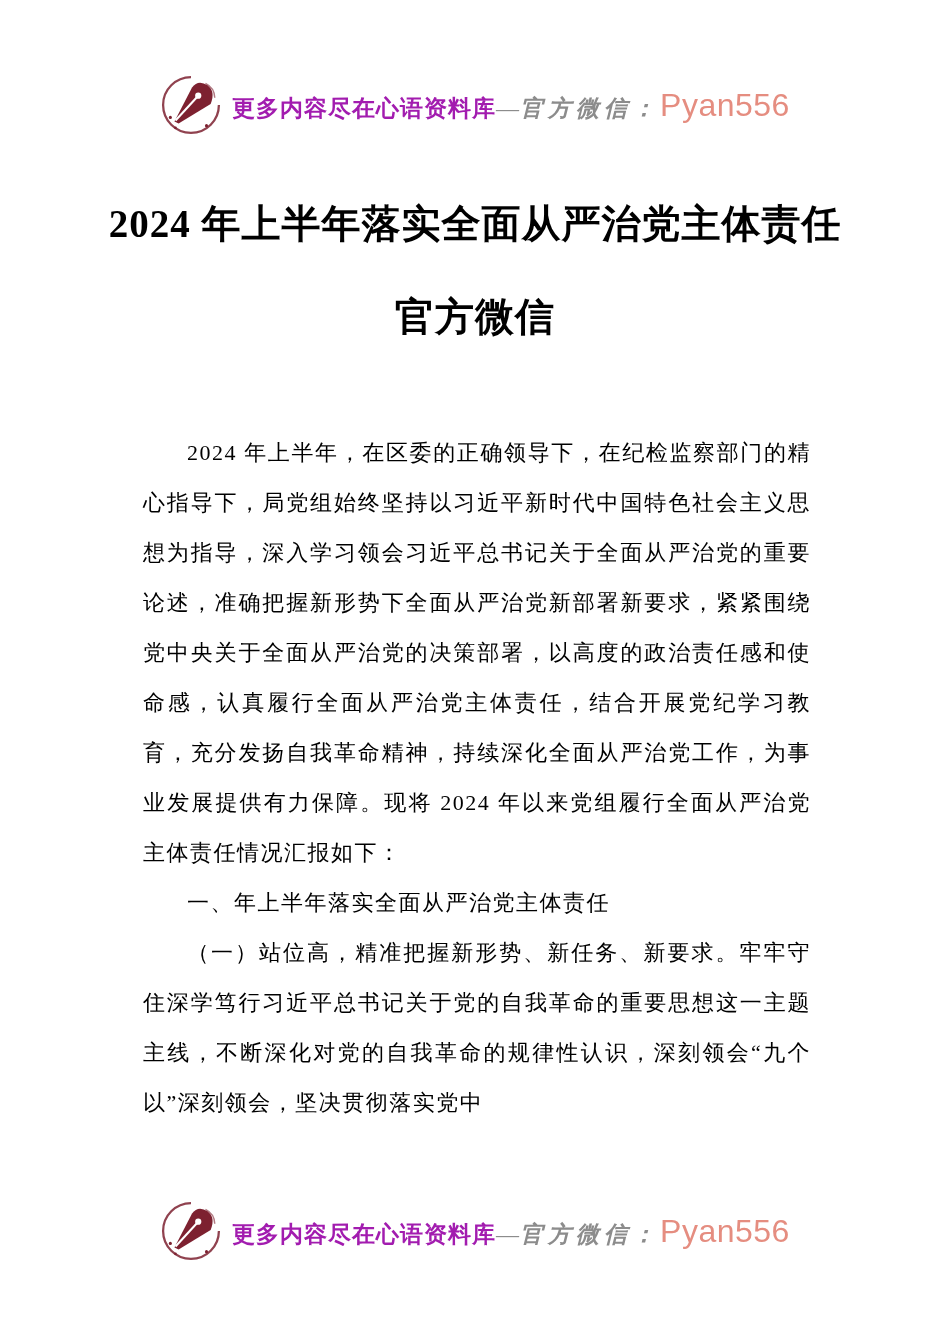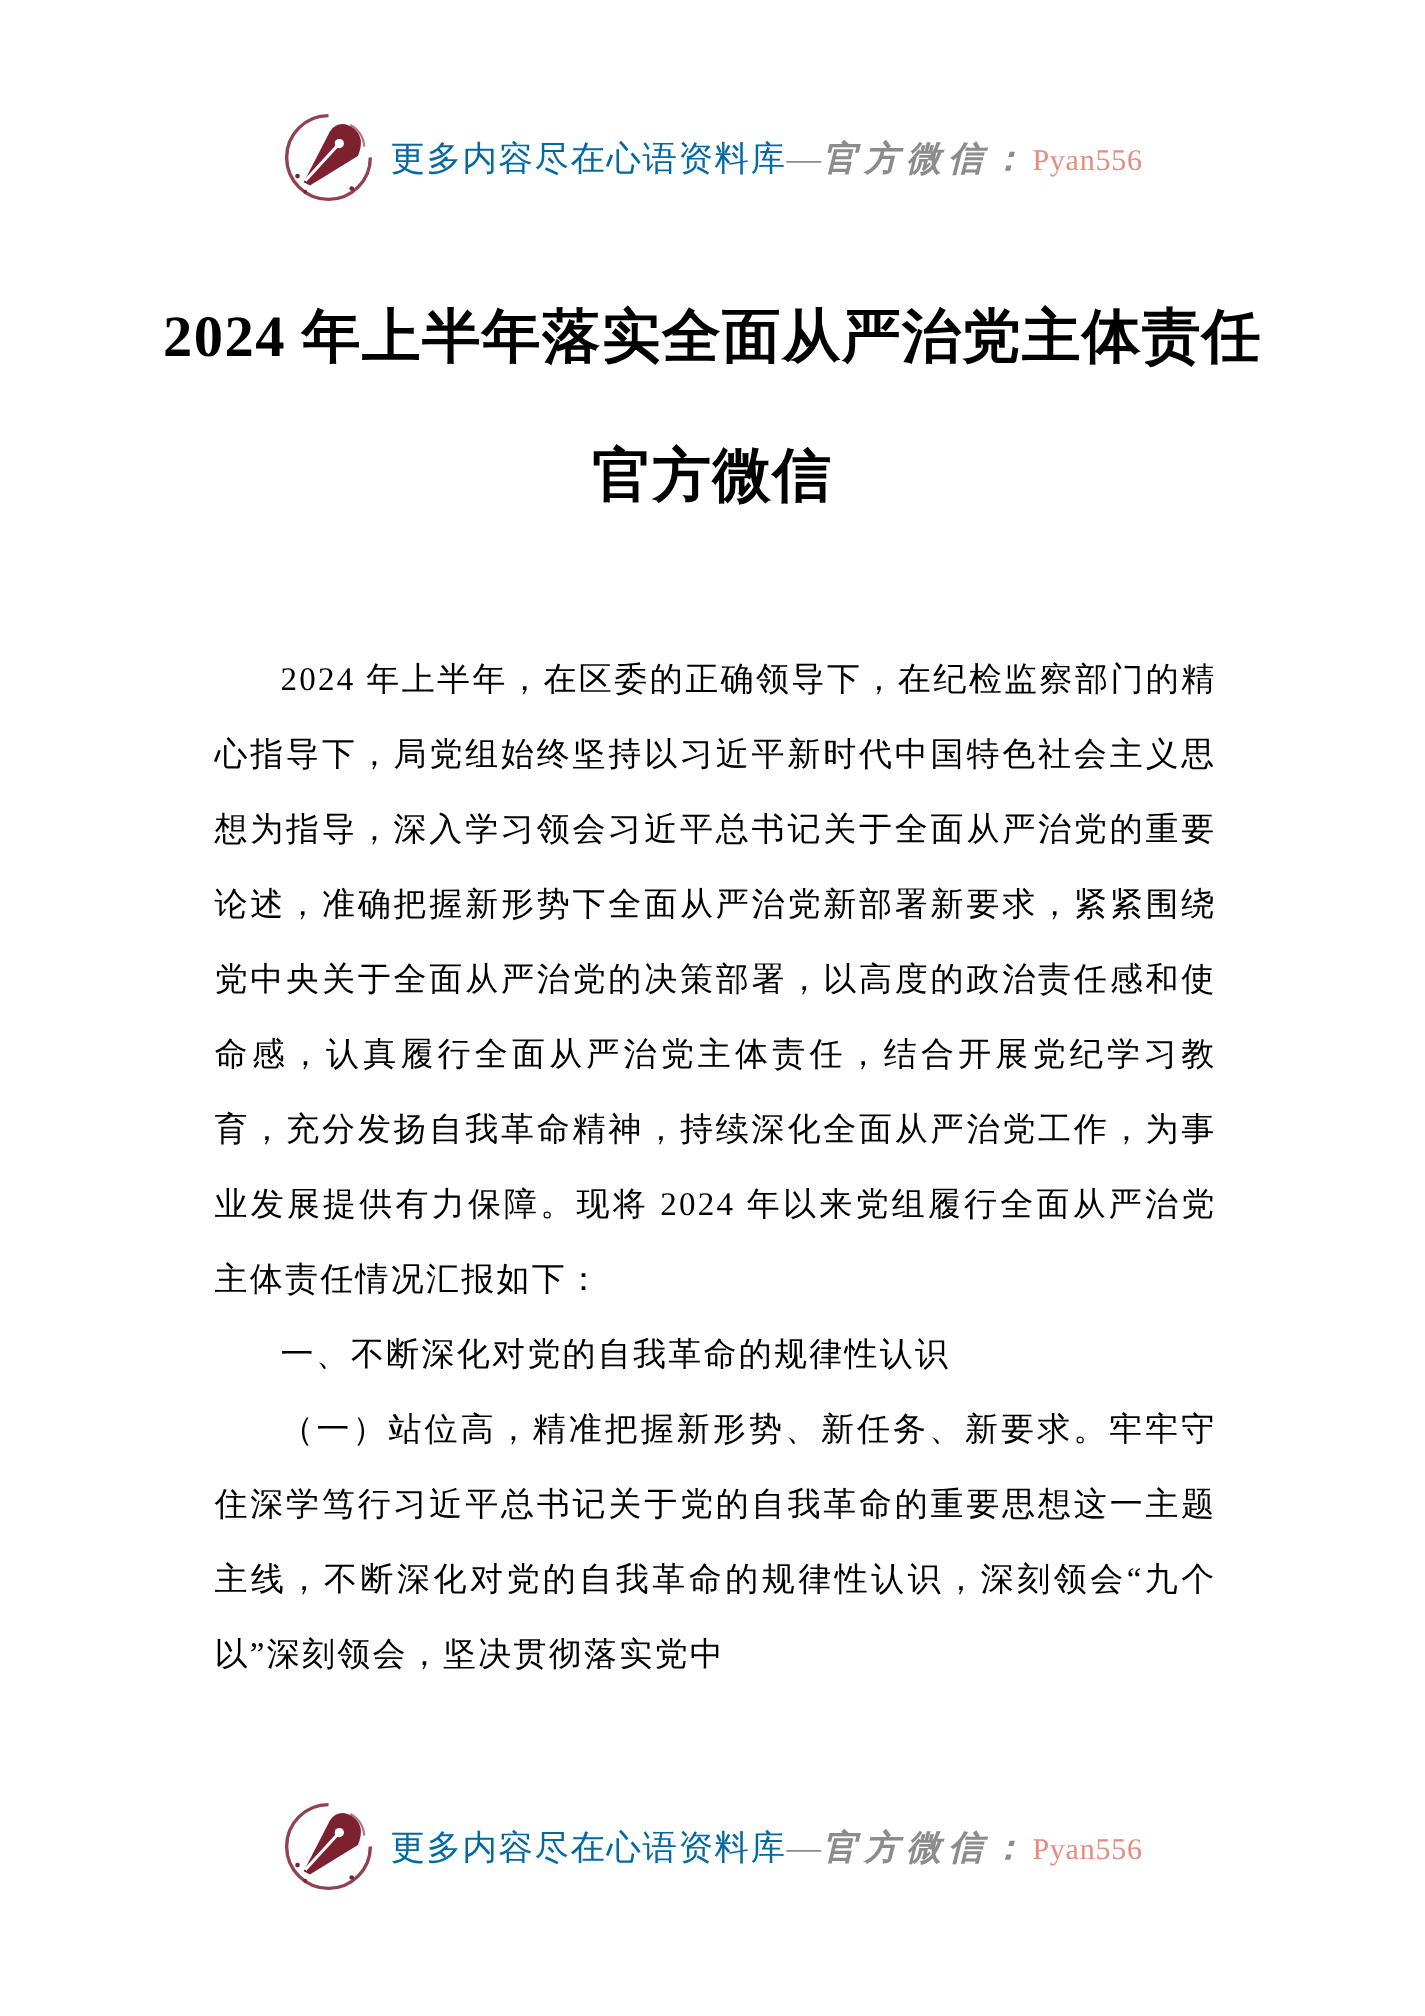--- a/index.html
+++ b/index.html
@@ -16,27 +16,27 @@
   
   .watermark {
     position: absolute; left: 0; width: 100%;
     display: flex; justify-content: center; align-items: center;
     gap: 10px; white-space: nowrap;
   }
   .watermark.header { top: 74px; }
   .watermark.footer { top: 1200px; }
   .wm-logo { width: 62px; height: 62px; flex: 0 0 auto; }
   .wm-text { font-size: 23px; letter-spacing: 1px; }
-  .wm-brand { color: #0369a1; font-weight: normal; }
+  .wm-brand { color: #a21caf; font-weight: bold; }
   .wm-sep { color: #8c8c8c; }
   .wm-label { color: #8c8c8c; font-style: italic; letter-spacing: 5px; font-weight: bold; margin-top: 39px; }
   .wm-id {
     color: #e58d80;
-    font-family: Liberation Serif, serif;
-    font-size: 20px; letter-spacing: 0.5px;
+    font-family: Liberation Sans, sans-serif;
+    font-size: 32px; letter-spacing: 0.5px;
   }
 
   
   .title-line {
     position: absolute; left: 0; width: 100%;
     text-align: center;
     font-weight: bold;
     font-size: 39px;
     letter-spacing: 1px;
     color: #000000;
@@ -76,21 +76,21 @@
       <circle cx="45" cy="50" r="1.5" fill="#7d2130"></circle>
     </svg>
     <span class="wm-text"><span class="wm-brand">更多内容尽在心语资料库</span><span class="wm-sep">—</span><span class="wm-label">官方微信：</span><span class="wm-id">Pyan556</span></span>
   </div>
 
   <div class="title-line title-line1">2024 年上半年落实全面从严治党主体责任</div>
   <div class="title-line title-line2">官方微信</div>
 
   <div class="content">
     <p>2024 年上半年，在区委的正确领导下，在纪检监察部门的精心指导下，局党组始终坚持以习近平新时代中国特色社会主义思想为指导，深入学习领会习近平总书记关于全面从严治党的重要论述，准确把握新形势下全面从严治党新部署新要求，紧紧围绕党中央关于全面从严治党的决策部署，以高度的政治责任感和使命感，认真履行全面从严治党主体责任，结合开展党纪学习教育，充分发扬自我革命精神，持续深化全面从严治党工作，为事业发展提供有力保障。现将 2024 年以来党组履行全面从严治党主体责任情况汇报如下：</p>
-    <p>一、不断深化对党的自我革命的规律性认识</p>
+    <p>一、年上半年落实全面从严治党主体责任</p>
     <p>（一）站位高，精准把握新形势、新任务、新要求。牢牢守住深学笃行习近平总书记关于党的自我革命的重要思想这一主题主线，不断深化对党的自我革命的规律性认识，深刻领会“九个以”深刻领会，坚决贯彻落实党中</p>
   </div>
 
   <div class="watermark footer">
     <svg class="wm-logo" viewBox="0 0 60 60" aria-hidden="true">
       <path d="M30 3 A27 27 0 1 0 57 30" stroke="#7d2130" stroke-width="2.2" fill="none" opacity="0.85"></path>
       <path d="M44 9 A16 16 0 0 1 53 23" stroke="#7d2130" stroke-width="1.4" fill="none" opacity="0.6"></path>
       <path d="M14 46 L31 13 Q37 5 46 11 Q54 17 49 29 L18 48 Z" fill="#7d2130"></path>
       <line x1="15" y1="45" x2="37" y2="21" stroke="#ffffff" stroke-width="2"></line>
       <circle cx="37" cy="21" r="3" fill="#ffffff"></circle>

